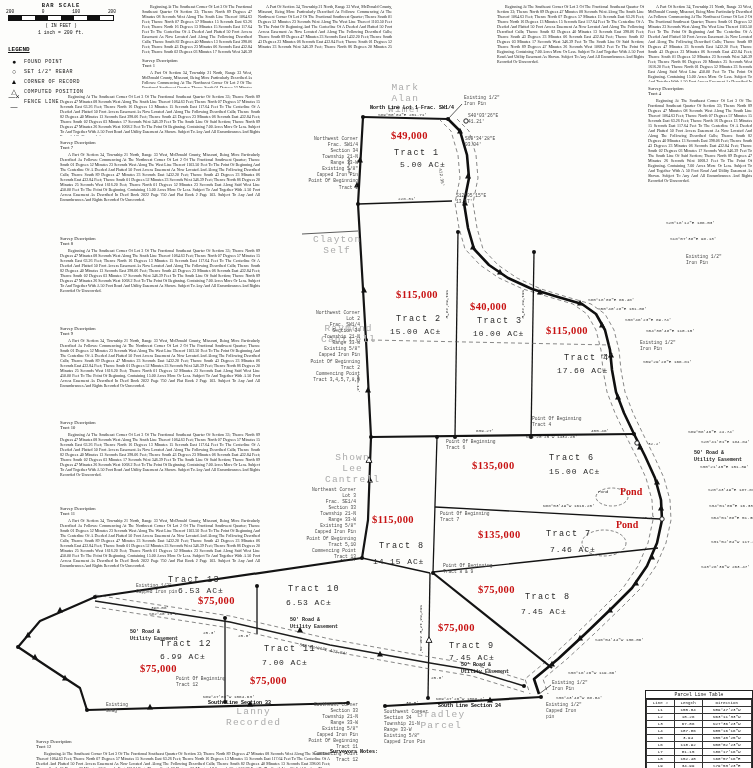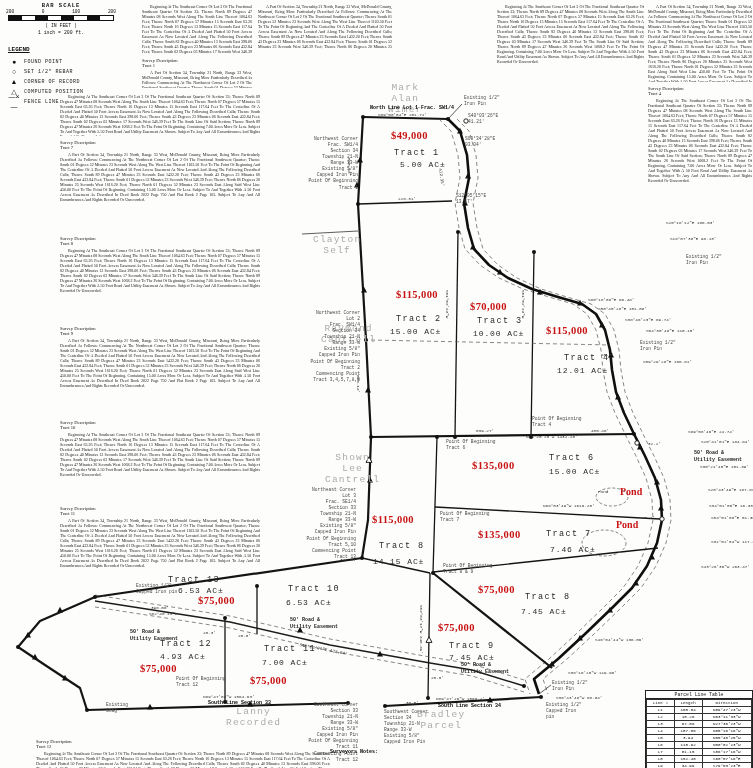--- a/index.html
+++ b/index.html
@@ -259,57 +259,57 @@
       <polygon points="490,696.8 487,702.4 493,702.4" class="tri"></polygon>
       <polygon points="300,626.8 297,632.4 303,632.4" class="tri"></polygon>
       <polygon points="380,650.8 377,656.4 383,656.4" class="tri"></polygon>
       <polygon points="369,456.8 366,462.4 372,462.4" class="triopen"></polygon>
       <polygon points="429,636.8 426,642.4 432,642.4" class="triopen"></polygon>
     </svg>
 
   <div id="map-labels">
       <div class="lbl price" style="left: 391px; top: 130px;">$49,000</div>
       <div class="lbl price" style="left: 396px; top: 289px;">$115,000</div>
-      <div class="lbl price" style="left: 470px; top: 301px;">$70,000</div>
+      <div class="lbl price" style="left: 470px; top: 301px;">$40,000</div>
       <div class="lbl price" style="left: 546px; top: 325px;">$115,000</div>
       <div class="lbl price" style="left: 372px; top: 514px;">$115,000</div>
       <div class="lbl price" style="left: 472px; top: 460px;">$135,000</div>
       <div class="lbl price" style="left: 478px; top: 529px;">$135,000</div>
       <div class="lbl price" style="left: 478px; top: 584px;">$75,000</div>
       <div class="lbl price" style="left: 438px; top: 622px;">$75,000</div>
       <div class="lbl price" style="left: 198px; top: 595px;">$75,000</div>
       <div class="lbl price" style="left: 140px; top: 663px;">$75,000</div>
       <div class="lbl price" style="left: 250px; top: 675px;">$75,000</div>
       <div class="lbl pond" style="left: 620px; top: 486px;">Pond</div>
       <div class="lbl pond" style="left: 616px; top: 519px;">Pond</div>
       <div class="lbl tick" style="left: 598px; top: 489px;">Pond</div>
       <div class="lbl tract" style="left: 394px; top: 148px;">Tract 1</div>
       <div class="lbl acres" style="left: 400px; top: 160px;">5.00 AC±</div>
       <div class="lbl tract" style="left: 396px; top: 314px;">Tract 2</div>
       <div class="lbl acres" style="left: 390px; top: 327px;">15.00 AC±</div>
       <div class="lbl tract" style="left: 477px; top: 316px;">Tract 3</div>
       <div class="lbl acres" style="left: 473px; top: 329px;">10.00 AC±</div>
       <div class="lbl tract" style="left: 564px; top: 353px;">Tract 4</div>
-      <div class="lbl acres" style="left: 557px; top: 366px;">12.01 AC±</div>
+      <div class="lbl acres" style="left: 557px; top: 366px;">17.60 AC±</div>
       <div class="lbl tract" style="left: 379px; top: 541px;">Tract 8</div>
       <div class="lbl acres" style="left: 373px; top: 557px;">14.15 AC±</div>
       <div class="lbl tract" style="left: 549px; top: 453px;">Tract 6</div>
       <div class="lbl acres" style="left: 549px; top: 467px;">15.00 AC±</div>
       <div class="lbl tract" style="left: 546px; top: 529px;">Tract 7</div>
       <div class="lbl acres" style="left: 550px; top: 545px;">7.46 AC±</div>
       <div class="lbl tract" style="left: 525px; top: 592px;">Tract 8</div>
       <div class="lbl acres" style="left: 521px; top: 607px;">7.45 AC±</div>
       <div class="lbl tract" style="left: 449px; top: 641px;">Tract 9</div>
       <div class="lbl acres" style="left: 449px; top: 653px;">7.45 AC±</div>
       <div class="lbl tract" style="left: 288px; top: 584px;">Tract 10</div>
       <div class="lbl acres" style="left: 286px; top: 598px;">6.53 AC±</div>
       <div class="lbl tract" style="left: 264px; top: 644px;">Tract 11</div>
       <div class="lbl acres" style="left: 262px; top: 658px;">7.00 AC±</div>
       <div class="lbl tract" style="left: 160px; top: 639px;">Tract 12</div>
-      <div class="lbl acres" style="left: 160px; top: 652px;">4.93 AC±</div>
+      <div class="lbl acres" style="left: 160px; top: 652px;">6.99 AC±</div>
       <div class="lbl tract" style="left: 168px; top: 575px;">Tract 13</div>
       <div class="lbl acres" style="left: 178px; top: 586px;">6.53 AC±</div>
       <div class="lbl owner" style="left: 388px; top: 82px;">
         <div>Mark</div>
         <div>Alan</div>
         <div>Wimer</div>
       </div>
       <div class="lbl owner" style="left: 313px; top: 234px;">
         <div>Clayton</div>
         <div>Self</div>

